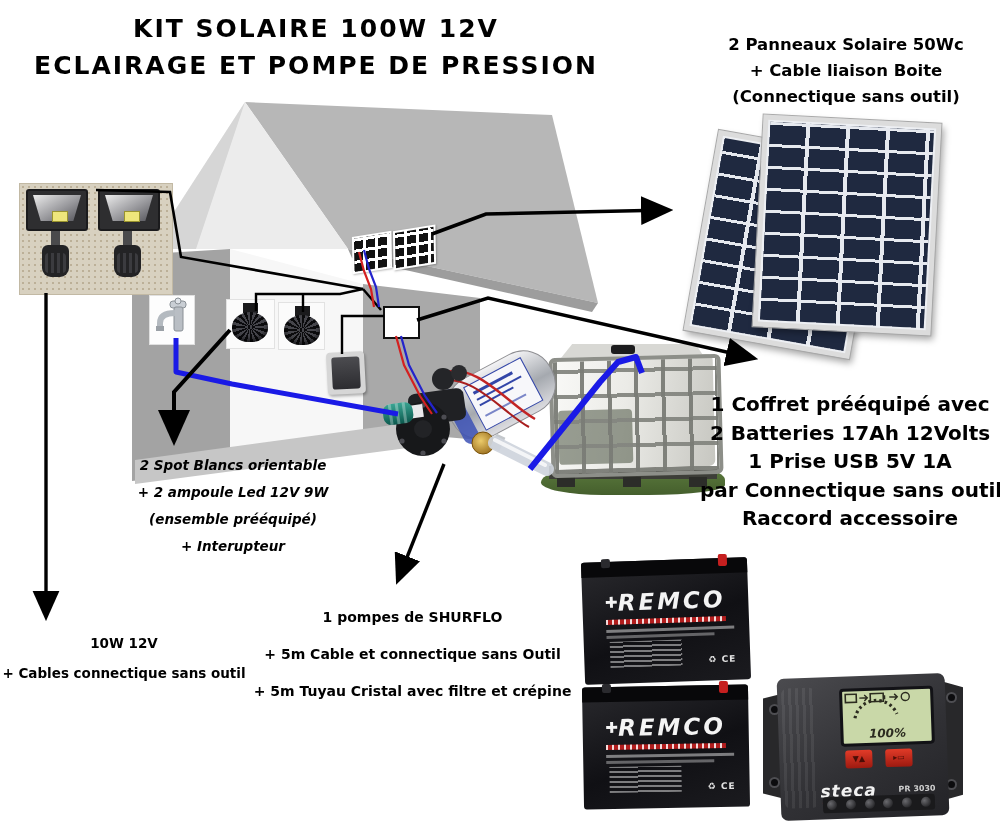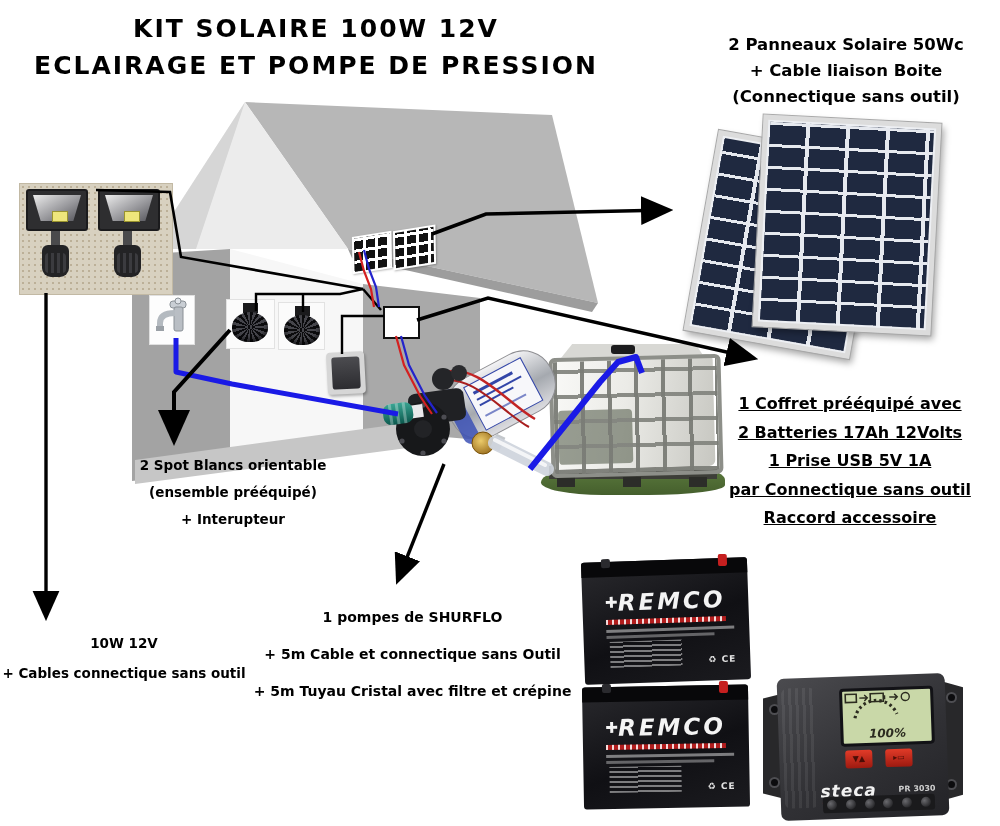--- a/index.html
+++ b/index.html
@@ -6,22 +6,22 @@
   .page{position:relative;width:1000px;height:826px;background:#ffffff;overflow:hidden;
         font-family:"DejaVu Sans",sans-serif;font-weight:bold;color:#000;}
   svg{display:block;}
   .abs{position:absolute;}
 
   
   .label{position:absolute;text-align:center;}
   .label div{white-space:nowrap;}
   .title{top:10px;left:26px;width:580px;font-size:25px;letter-spacing:2px;line-height:37px;}
   .lbl-panels{top:32px;left:690px;width:312px;font-size:16.5px;line-height:26px;}
-  .lbl-coffret{top:390px;left:700px;width:300px;font-size:16px;line-height:28.5px;text-decoration:underline;}
-  .lbl-spots{top:452px;left:58px;width:350px;font-size:13.5px;line-height:27px;}
+  .lbl-coffret{top:390px;left:700px;width:300px;font-size:20px;line-height:28.5px;}
+  .lbl-spots{top:452px;left:58px;width:350px;font-size:13.5px;line-height:27px;font-style:italic;}
   .lbl-proj{top:628px;left:0px;width:248px;font-size:13.5px;line-height:30px;}
   .lbl-pompe{top:599px;left:245px;width:335px;font-size:14px;line-height:37px;}
 
   
   .panels-photo{left:692px;top:115px;width:250px;height:225px;}
   .spanel{position:absolute;border:5px solid #dcdcdc;outline:1px solid #a8a8a8;
           box-shadow:3px 4px 7px rgba(0,0,0,.35);background:#edeff3;}
   .spanel .cells{position:absolute;inset:2px;
       background-image:
         repeating-linear-gradient(0deg, rgba(0,0,0,0) 0 19px, #e6e9ef 19px 22px),
@@ -405,20 +405,21 @@
   <div class="label lbl-coffret">
     <div>1 Coffret prééquipé avec</div>
     <div>2 Batteries 17Ah 12Volts</div>
     <div>1 Prise USB 5V 1A</div>
     <div>par Connectique sans outil</div>
     <div>Raccord accessoire</div>
   </div>
 
   <div class="label lbl-spots">
     <div>2 Spot Blancs orientable</div>
+    <div>+ 2 ampoule Led 12V 9W</div>
     <div>(ensemble prééquipé)</div>
     <div>+ Interupteur</div>
   </div>
 
   <div class="label lbl-proj">
     <div>10W 12V</div>
     <div>+ Cables connectique sans outil</div>
   </div>
 
   <div class="label lbl-pompe">

